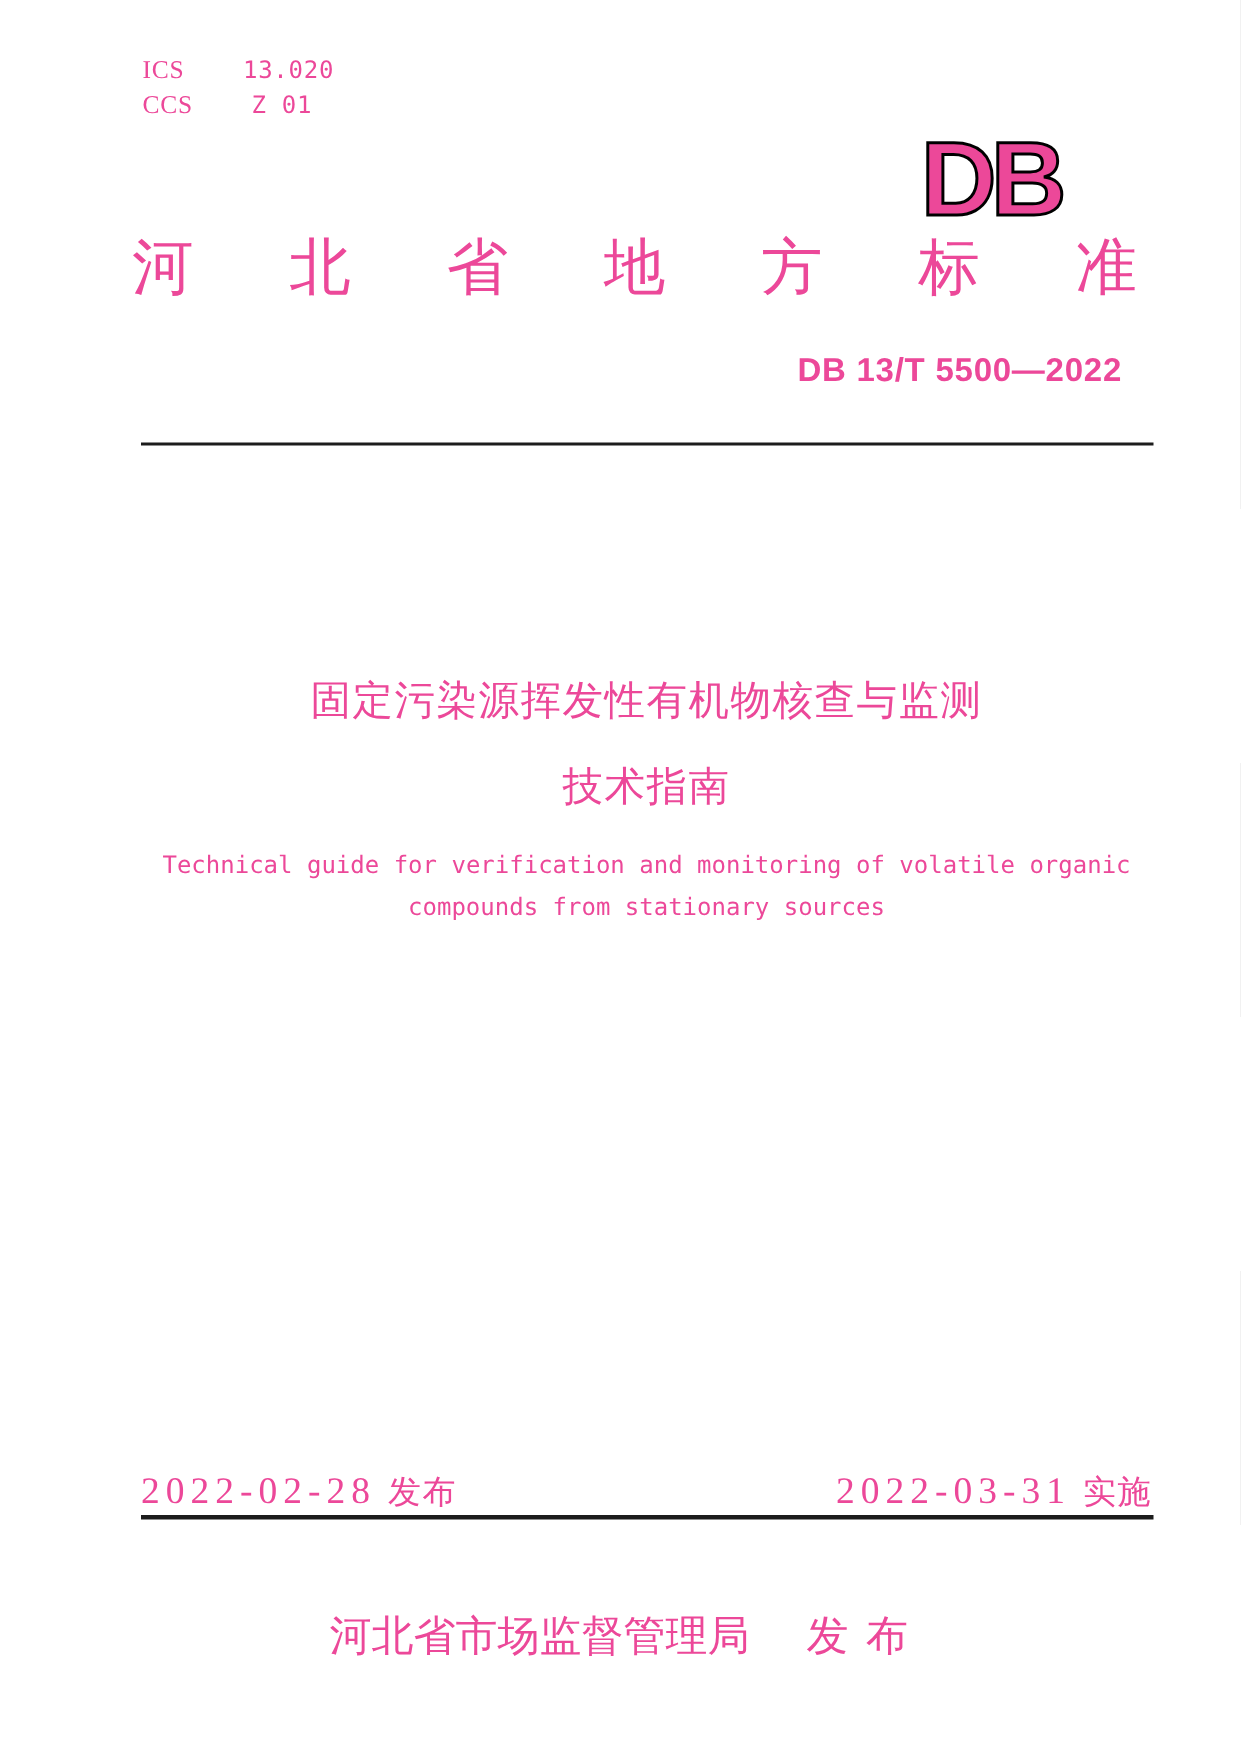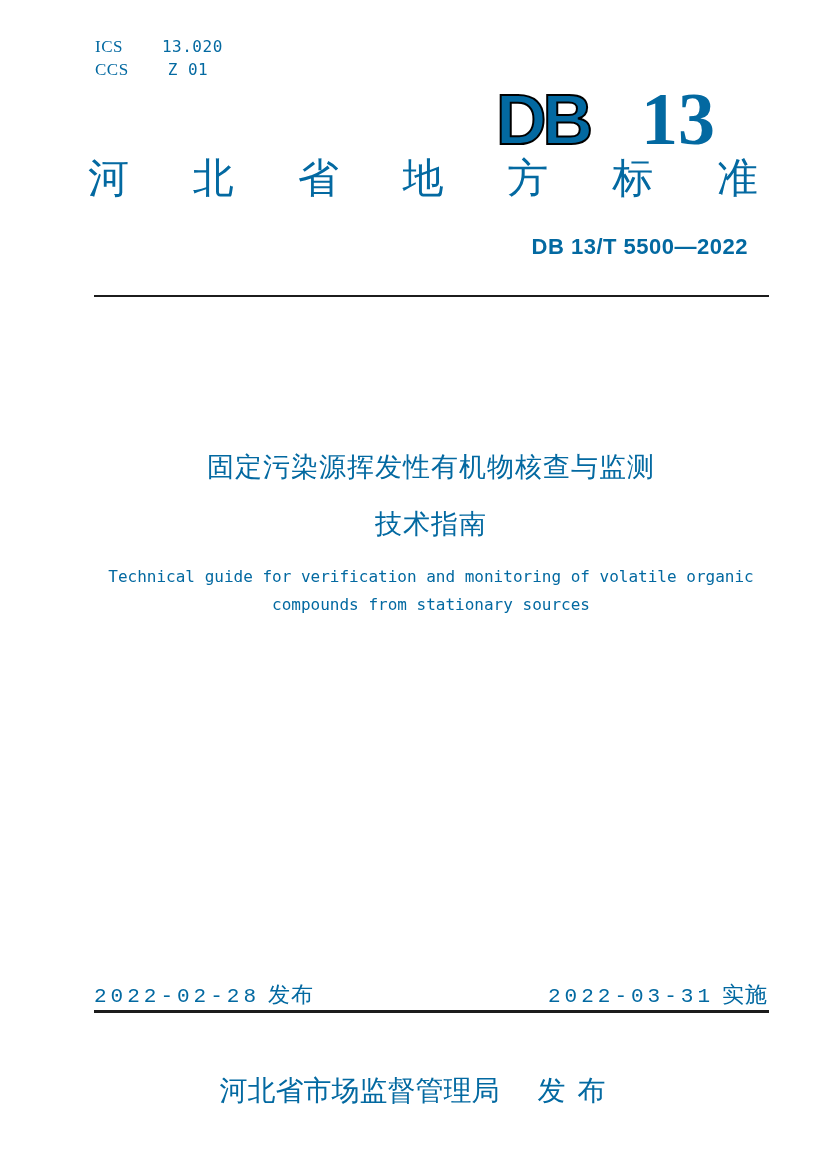--- a/index.html
+++ b/index.html
@@ -114,22 +114,22 @@
     left: 94px;
     right: 59px;
     top: 982px;
     display: flex;
     justify-content: space-between;
     font-size: 22px;
     line-height: 26px;
   }
   .date-group { display: flex; align-items: baseline; gap: 8px; white-space: nowrap; }
   .date-num {
-    font-family: Liberation Mono, monospace;
-    font-size: 21px;
+    font-family: Liberation Serif, serif;
+    font-size: 25px;
     letter-spacing: 4px;
   }
   .date-label { letter-spacing: 1px; }
 
   
   .publisher {
     position: absolute;
     left: 0;
     right: 0;
     top: 1078px;
@@ -138,36 +138,35 @@
     align-items: baseline;
     gap: 38px;
     font-size: 28px;
     line-height: 26px;
   }
   .spread { white-space: pre; letter-spacing: 2px; }
 </style>
 </head>
 <body>
 
-<div class="page" style="background: rgb(255, 255, 255); color: #0369a1;">
+<div class="page" style="background: rgb(255, 255, 255); color: #ec4899;">
 
   <div class="code-block">
     <div class="code-line">
       <span class="code-label">ICS</span>
       <span class="code-value">13.020</span>
     </div>
     <div class="code-line">
       <span class="code-label">CCS</span>
       <span class="code-value">Z 01</span>
     </div>
   </div>
 
   <div class="logo">
     <span class="logo-db">DB</span>
-    <span class="logo-13">13</span>
   </div>
 
   <div class="std-name">
       <span>河</span>
       <span>北</span>
       <span>省</span>
       <span>地</span>
       <span>方</span>
       <span>标</span>
       <span>准</span>

